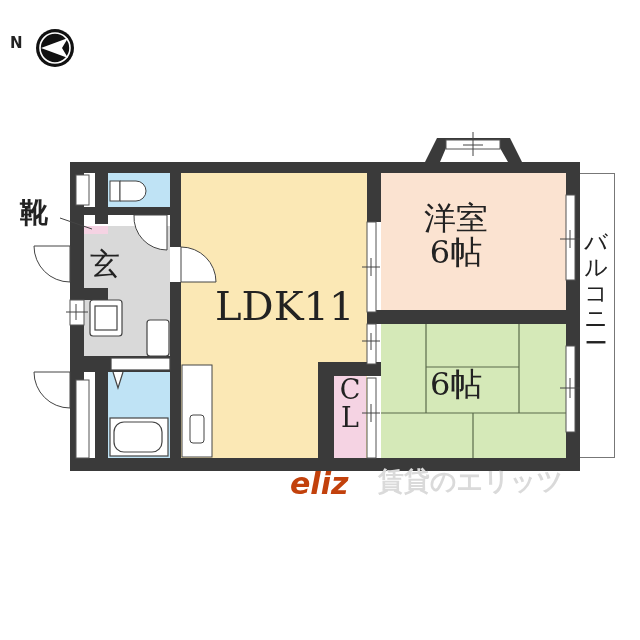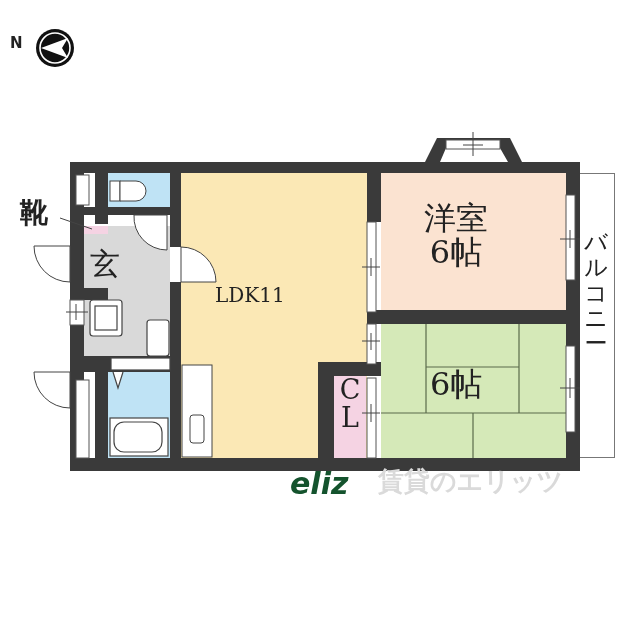--- a/index.html
+++ b/index.html
@@ -114,28 +114,28 @@
   </g>
 
   <g fill="#fff" stroke="#444" stroke-width="1">
     <rect x="182" y="365" width="30" height="92"></rect>
     <rect x="190" y="415" width="14" height="28" rx="3"></rect>
   </g>
 
   <line x1="60" y1="218" x2="92" y2="229" stroke="#444" stroke-width="1"></line>
 </svg>
 
-<div class="lbl" style="left:215px;top:285px;font-size:20px;">LDK11</div>
+<div class="lbl" style="left:215px;top:285px;font-size:40px;">LDK11</div>
 <div class="lbl" style="left:424px;top:202px;font-size:32px;">洋室
 6帖</div>
 <div class="lbl" style="left:430px;top:368px;font-size:32px;">6帖</div>
 <div class="lbl" style="left:334px;top:376px;width:32px;font-size:27px;">C
 L</div>
 <div class="lbl" style="left:90px;top:248px;font-size:30px;">玄</div>
 <div class="lbl" style="left:20px;top:198px;font-size:28px;font-weight:bold;">靴</div>
 <div class="lbl" style="left:578px;top:230px;width:36px;font-size:23px;line-height:1.1;">バ
 ル
 コ
 ニ
 ー</div>
 
-<div class="lbl" style="left:290px;top:468px;font-family:'DejaVu Sans',sans-serif;font-style:italic;font-weight:bold;font-size:30px;color:#14532d;">eliz</div>
+<div class="lbl" style="left:290px;top:468px;font-family:'DejaVu Sans',sans-serif;font-style:italic;font-weight:bold;font-size:30px;color:#c2410c;">eliz</div>
 <div class="lbl" style="left:378px;top:468px;font-family:'DejaVu Sans',sans-serif;font-weight:bold;font-size:26px;color:#dadada;">賃貸のエリッツ</div>
 
 </body></html>

